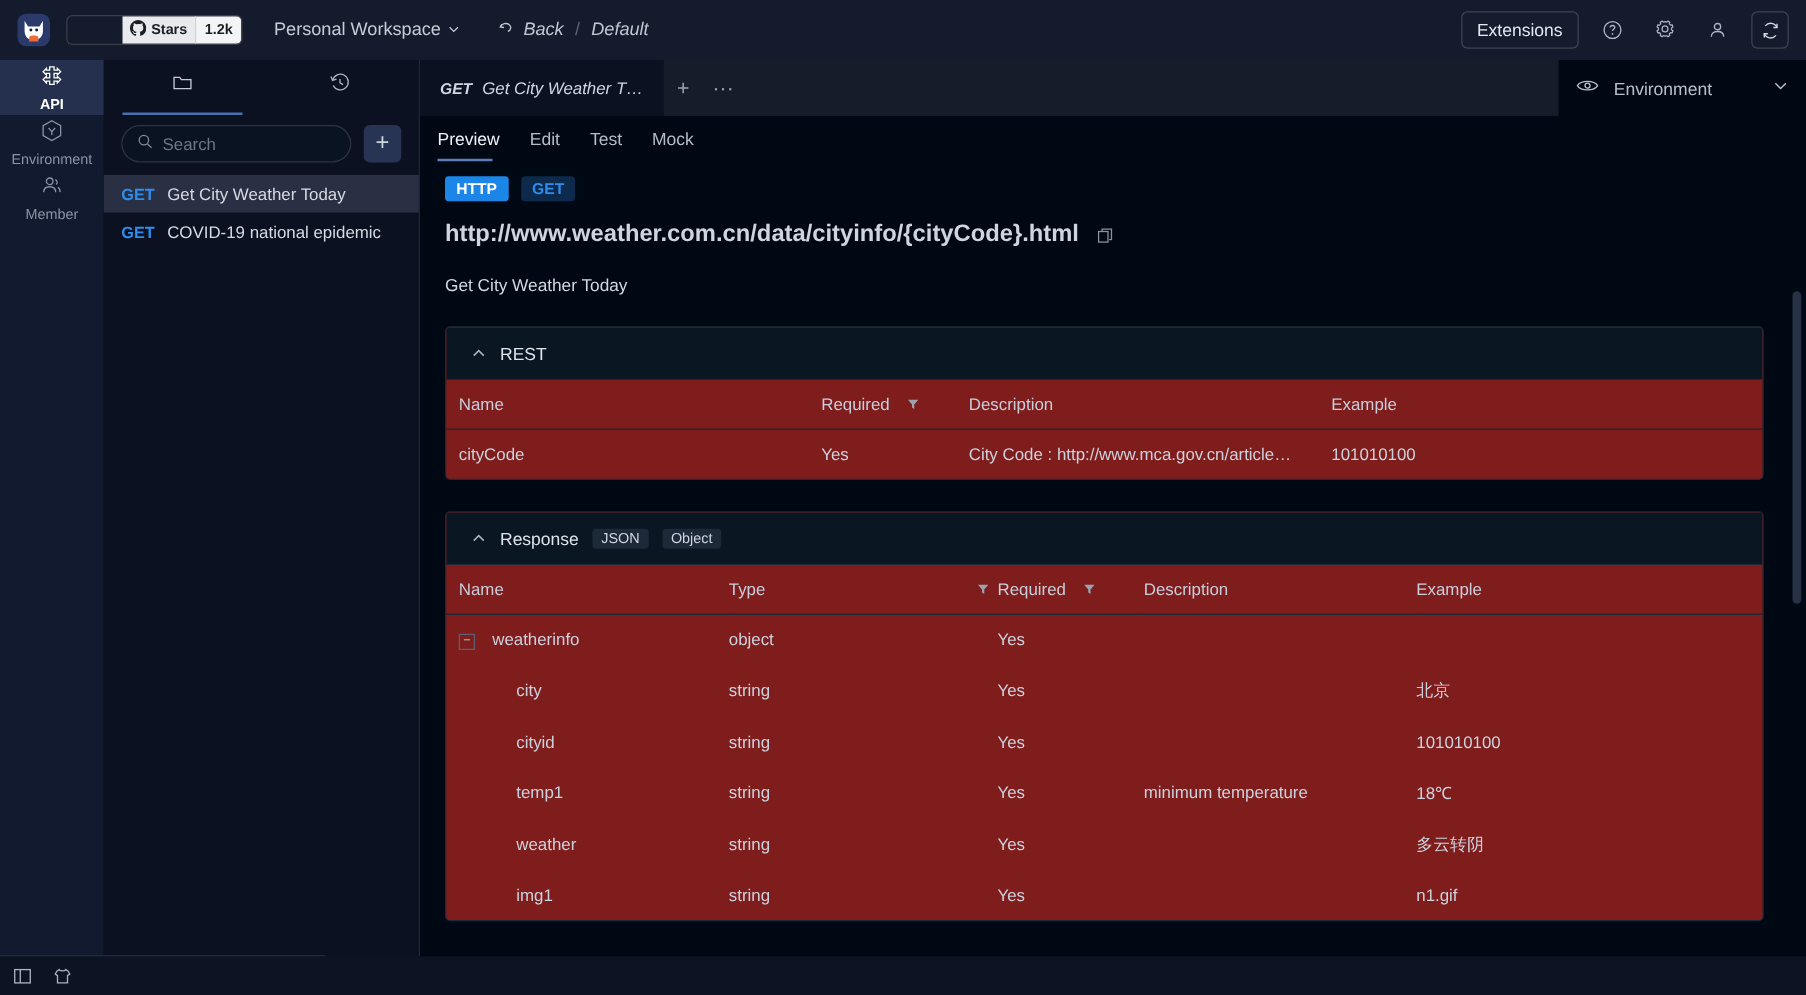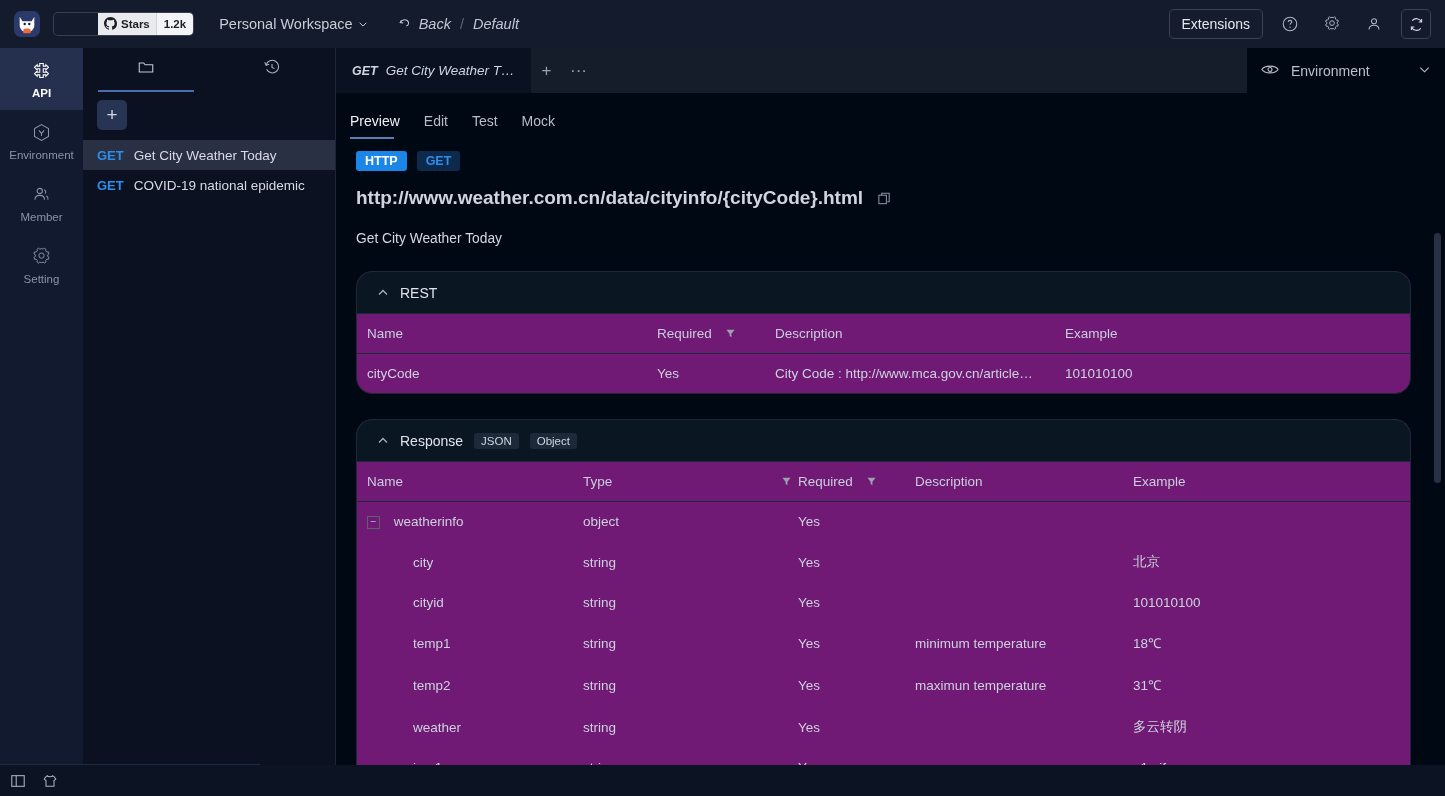--- a/index.html
+++ b/index.html
@@ -60,21 +60,21 @@
     cursor: pointer; color: #aeb5c2;
   }
   .ic-btn.boxed { border: 1px solid #3c4354; }
 
   
   .rail {
     position: absolute; top: 48px; left: 0; width: 83px; height: 748px;
     background: #111a2e;
   }
   .rail-item {
-    height: 62px; display: flex; flex-direction: column;
+    height: 44px; display: flex; flex-direction: column;
     align-items: center; justify-content: center; gap: 4px;
     color: #8b93a5; font-size: 11.5px; cursor: pointer;
   }
   .rail-item.active { background: #24304d; color: #ffffff; font-weight: bold; }
   .rail-item.active .rail-label { color: #fff; }
 
   
   .listpanel {
     position: absolute; top: 48px; left: 83px; width: 253px; height: 748px;
     background: #0b1120; border-right: 1px solid #1d2537;
@@ -133,21 +133,21 @@
     background: #000913; display: flex; align-items: center; gap: 12px;
     padding: 0 14px; color: #b9c0cc;
   }
   .env-label { font-size: 14px; flex: 1; }
 
   
   .content {
     position: absolute; top: 93px; left: 336px; width: 1109px; height: 672px;
     background: #000913; overflow: hidden;
   }
-  .subtabs { display: flex; gap: 24px; padding: 20px 14px 0 14px; }
+  .subtabs { display: flex; gap: 24px; padding: 10px 14px 0 14px; }
   .subtab {
     color: #b6bdc9; font-size: 14px; padding-bottom: 10px;
     cursor: pointer; position: relative;
   }
   .subtab.active { color: #eef1f6; }
   .subtab.active::after {
     content: ""; position: absolute; bottom: 0; left: 0; right: 6px;
     height: 2px; background: #5b7db8;
   }
   .badge-row { display: flex; gap: 10px; padding: 12px 20px 0 20px; }
@@ -158,22 +158,22 @@
   .badge.get { background: #0d2a4c; color: #2f8ded; }
   .url-row {
     display: flex; align-items: center; gap: 14px;
     padding: 16px 20px 0 20px; color: #cfd5e0; font-size: 19px; font-weight: bold;
   }
   .copy-ic { cursor: pointer; color: #8b93a2; display: flex; }
   .desc-row { padding: 22px 20px 0 20px; color: #d3d8e1; font-size: 13.8px; }
 
   
   .panel {
-    margin: 25px 34px 0 20px; border: 1px solid #1d2839; border-radius: 16px;
-    overflow: hidden; background: #701a75;
+    margin: 25px 34px 0 20px; border: 1px solid #1d2839; border-radius: 4px;
+    overflow: hidden; background: #7f1d1d;
   }
   .panel-head {
     height: 42px; display: flex; align-items: center; gap: 11px;
     padding: 0 20px; background: #0b1623; border-bottom: 1px solid #1d2839;
     cursor: pointer;
   }
   .panel-title { color: #dfe4ec; font-size: 14px; }
   .chev { color: #a9b0bd; font-size: 11px; display: flex; }
   .tagbadge {
     background: #1d2839; color: #cfd5e0; font-size: 11.5px;
@@ -324,29 +324,20 @@
         <svg width="21" height="21" viewBox="0 0 24 24" aria-hidden="true">
           <circle cx="10" cy="8" r="3" stroke="#8b93a5" stroke-width="1.2" fill="none"></circle>
           <path d="M4.5 18 C4.5 14.5 7 13 10 13 C13 13 15.5 14.5 15.5 18" stroke="#8b93a5" stroke-width="1.2" fill="none"></path>
           <path d="M15 6.5 C17 7 17.4 9.6 16 11" stroke="#8b93a5" stroke-width="1.2" fill="none"></path>
           <path d="M17.5 13.5 C19 14.4 19.6 16.3 19.4 18" stroke="#8b93a5" stroke-width="1.2" fill="none"></path>
         </svg>
       </span>
       <span class="rail-label">Member</span>
     </div>
 
-    <div class="rail-item">
-      <span>
-        <svg width="21" height="21" viewBox="0 0 24 24" aria-hidden="true">
-          <path d="M12 3 L14 3.6 L15.2 2.4 L17.2 3.9 L16.7 5.5 L18.2 7 L19.9 6.7 L20.6 9 L19.1 10 L19.1 12 L20.6 13 L19.9 15.3 L18.2 15 L16.7 16.5 L17.2 18.1 L15.2 19.6 L14 18.4 L12 19 L10 18.4 L8.8 19.6 L6.8 18.1 L7.3 16.5 L5.8 15 L4.1 15.3 L3.4 13 L4.9 12 L4.9 10 L3.4 9 L4.1 6.7 L5.8 7 L7.3 5.5 L6.8 3.9 L8.8 2.4 L10 3.6 Z" stroke="#8b93a5" stroke-width="1.1" fill="none"></path>
-          <circle cx="12" cy="11" r="3" stroke="#8b93a5" stroke-width="1.1" fill="none"></circle>
-        </svg>
-      </span>
-      <span class="rail-label">Setting</span>
-    </div>
   </div>
 
   <div class="listpanel">
     <div class="lp-tabs">
       <div class="lp-tab active">
         <span>
           <svg width="18" height="18" viewBox="0 0 20 20" aria-hidden="true">
             <path d="M2.5 5.5 h5 l1.5 2 h8.5 v8 h-15 z" stroke="#c3cad6" stroke-width="1.2" fill="none"></path>
           </svg>
         </span>
@@ -356,20 +347,29 @@
           <svg width="18" height="18" viewBox="0 0 20 20" aria-hidden="true">
             <path d="M3.5 8 A7 7 0 1 1 4 12.6" stroke="#aab1bf" stroke-width="1.2" fill="none"></path>
             <path d="M2 4.6 L3.4 8.2 L6.9 7" stroke="#aab1bf" stroke-width="1.2" fill="none"></path>
             <path d="M10 6.8 V10.4 L12.8 11.8" stroke="#aab1bf" stroke-width="1.2" fill="none"></path>
           </svg>
         </span>
       </div>
     </div>
 
     <div class="lp-search-row">
+      <div class="searchbox">
+        <span>
+          <svg width="14" height="14" viewBox="0 0 16 16" aria-hidden="true">
+            <circle cx="7" cy="7" r="4.3" stroke="#818a9b" stroke-width="1.2" fill="none"></circle>
+            <path d="M10.3 10.6 L14 14" stroke="#818a9b" stroke-width="1.2" fill="none"></path>
+          </svg>
+        </span>
+        <input type="text" placeholder="Search" style="">
+      </div>
       <div class="plus-btn">+</div>
     </div>
 
     <div class="api-row selected">
       <span class="api-method">GET</span>
       <span class="api-title">Get City Weather Today</span>
     </div>
     <div class="api-row">
       <span class="api-method">GET</span>
       <span class="api-title">COVID-19 national epidemic</span>
@@ -536,27 +536,20 @@
             <td>101010100</td>
           </tr>
           <tr>
             <td class="ind1">temp1</td>
             <td>string</td>
             <td>Yes</td>
             <td>minimum temperature</td>
             <td>18℃</td>
           </tr>
           <tr>
-            <td class="ind1">temp2</td>
-            <td>string</td>
-            <td>Yes</td>
-            <td>maximun temperature</td>
-            <td>31℃</td>
-          </tr>
-          <tr>
             <td class="ind1">weather</td>
             <td>string</td>
             <td>Yes</td>
             <td></td>
             <td>多云转阴</td>
           </tr>
           <tr>
             <td class="ind1">img1</td>
             <td>string</td>
             <td>Yes</td>

